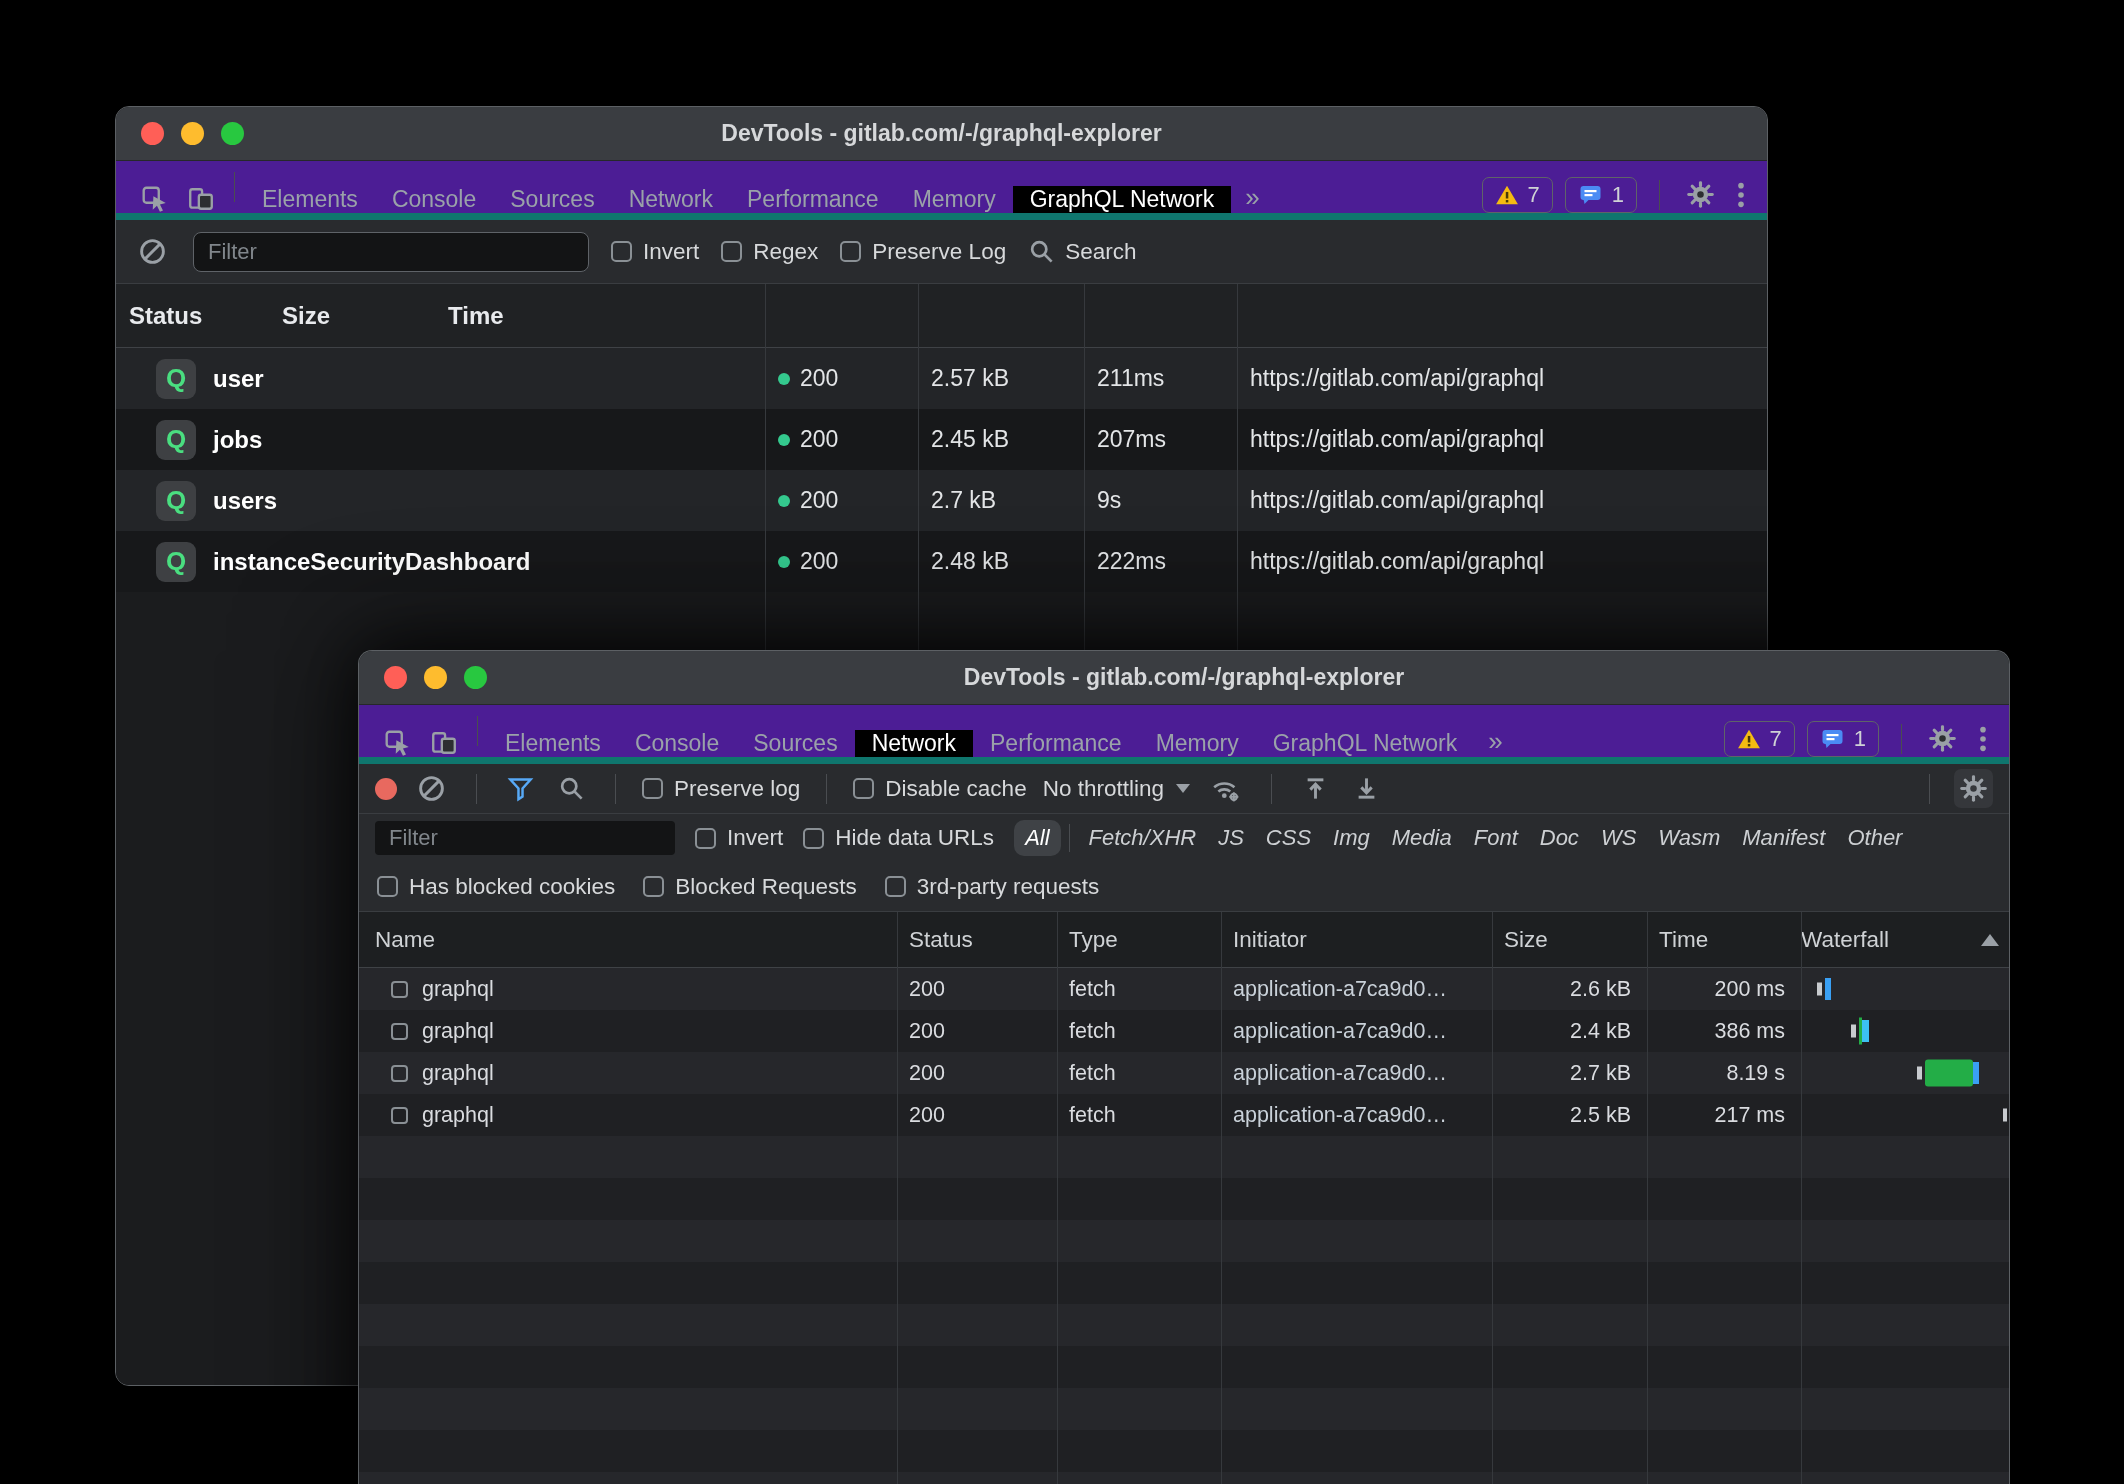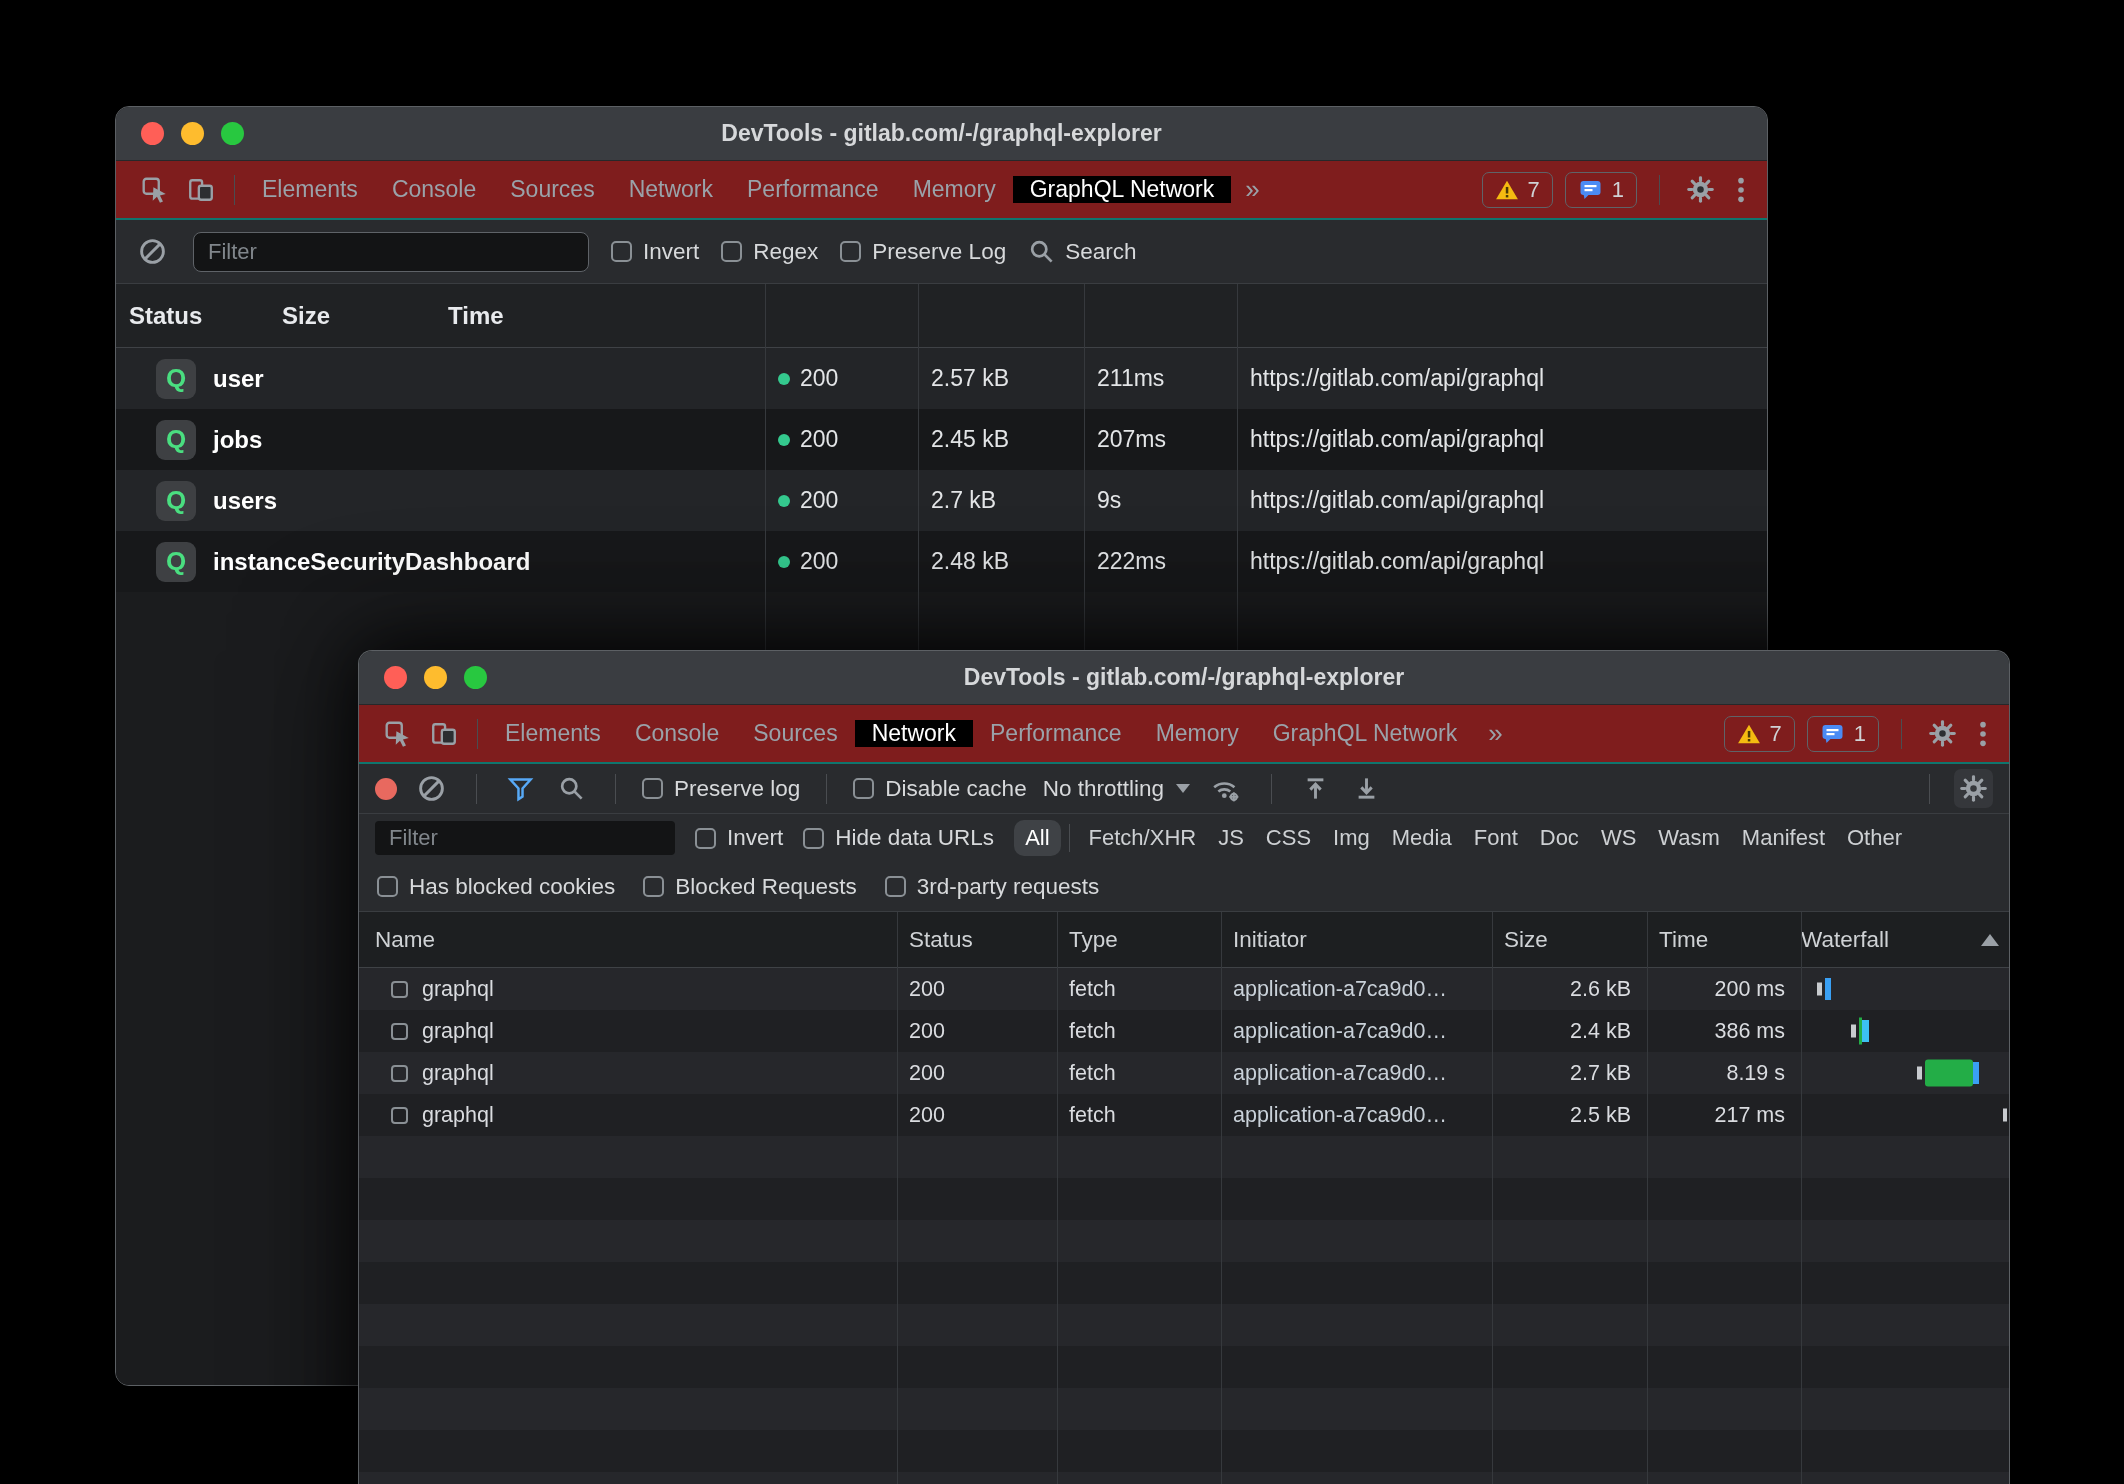--- a/index.html
+++ b/index.html
@@ -19,22 +19,22 @@
   .titlebar { position:relative; height:54px; flex:0 0 54px; background:#3a3d41;
     border-bottom:1px solid #26282a; display:flex; align-items:center; }
   .lights { position:absolute; left:25px; top:0; bottom:0; display:flex; align-items:center; gap:17px; }
   .light { width:23px; height:23px; border-radius:50%; }
   .light.red   { background:#ff5f57; }
   .light.yel   { background:#febc2e; }
   .light.grn   { background:#28c840; }
   .wtitle { flex:1; text-align:center; color:#d6d8da; font-weight:bold; font-size:23px; }
 
   
-  .tabbar { height:59px; flex:0 0 59px; background:#7f1d1d; border-bottom:2px solid #0f766e;
-    display:flex; align-items:center; padding-left:16px; }
+  .tabbar { height:59px; flex:0 0 59px; background:#4c1d95; border-bottom:7px solid #0f766e;
+    display:flex; align-items:flex-end; padding-left:16px; }
   .tico { display:flex; align-items:center; padding:0 9px; }
   .tdiv { width:1px; height:30px; background:#4a4d51; align-self:center; margin:0 10px; }
   .tab { display:flex; align-items:center; padding:0 17px; color:#9aa2a9; font-size:23px;
     white-space:nowrap; }
   .tab.sel { background:#000; color:#fff; }
   .chev { display:flex; align-items:center; color:#9aa2a9; font-size:26px; padding:0 14px; }
   .tright { margin-left:auto; display:flex; align-items:center; gap:12px; padding-right:16px; }
   .badge { display:flex; align-items:center; gap:9px; border:1px solid #5f6368; border-radius:7px;
     padding:4px 12px; color:#cfd2d5; font-size:22px; }
   .iconbtn { display:flex; align-items:center; justify-content:center; padding:4px; }
@@ -82,21 +82,21 @@
     border-bottom:1px solid #3a3d41; }
   .rec { width:22px; height:22px; border-radius:50%; background:#e8695f; }
   .throttle { display:flex; align-items:center; gap:12px; color:#d7d9db; font-size:22.5px; }
   .caret { width:0; height:0; border-left:7px solid transparent; border-right:7px solid transparent;
     border-top:9px solid #9aa0a6; }
   .net-gear { margin-left:auto; display:flex; align-items:center; gap:14px; }
   .gearbox { background:#35373b; border-radius:7px; padding:5px; display:flex; }
 
   .front .filterrow { height:48px; flex:0 0 48px; gap:20px; padding:0 16px; }
   .front .filter-input { width:300px; height:34px; background:#131415; border:none; border-radius:4px; }
-  .chips { display:flex; align-items:center; gap:0; }
+  .chips { display:flex; align-items:center; gap:0;font-style:italic; }
   .chip { color:#cdd0d3; font-size:22px; padding:5px 11px; border-radius:10px; white-space:nowrap; }
   .chip.sel { background:#3f4246; color:#fff; }
   .chipdiv { width:1px; height:28px; background:#4a4d51; margin:0 8px; }
   .front .optrow { height:50px; flex:0 0 50px; gap:28px; padding:0 18px;
     border-bottom:1px solid #3a3d41; }
 
   .ftable { position:relative; flex:1; display:flex; flex-direction:column; background:#202124; }
   .fheader { display:flex; height:56px; flex:0 0 56px; background:#1d1f21;
     border-bottom:1px solid #3f4246; align-items:center; position:relative; }
   .fheader .hc { color:#cfd2d5; font-size:22.5px; }

